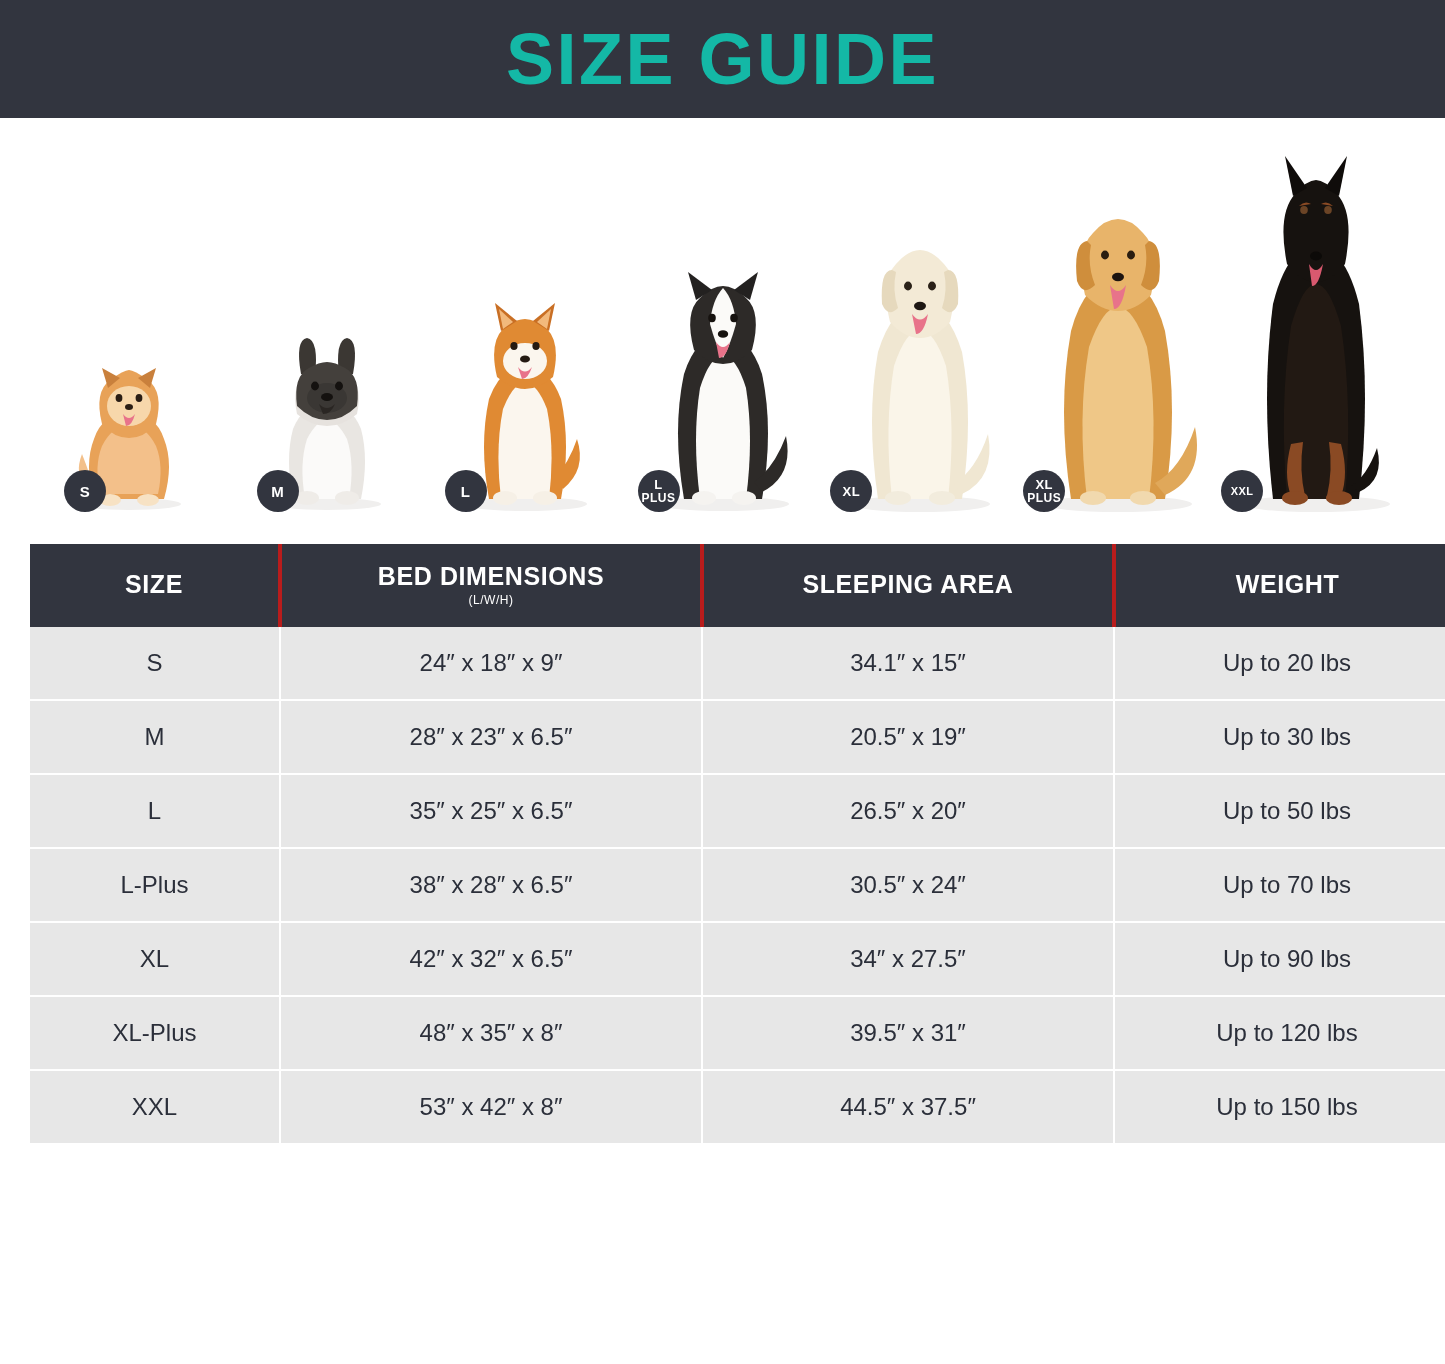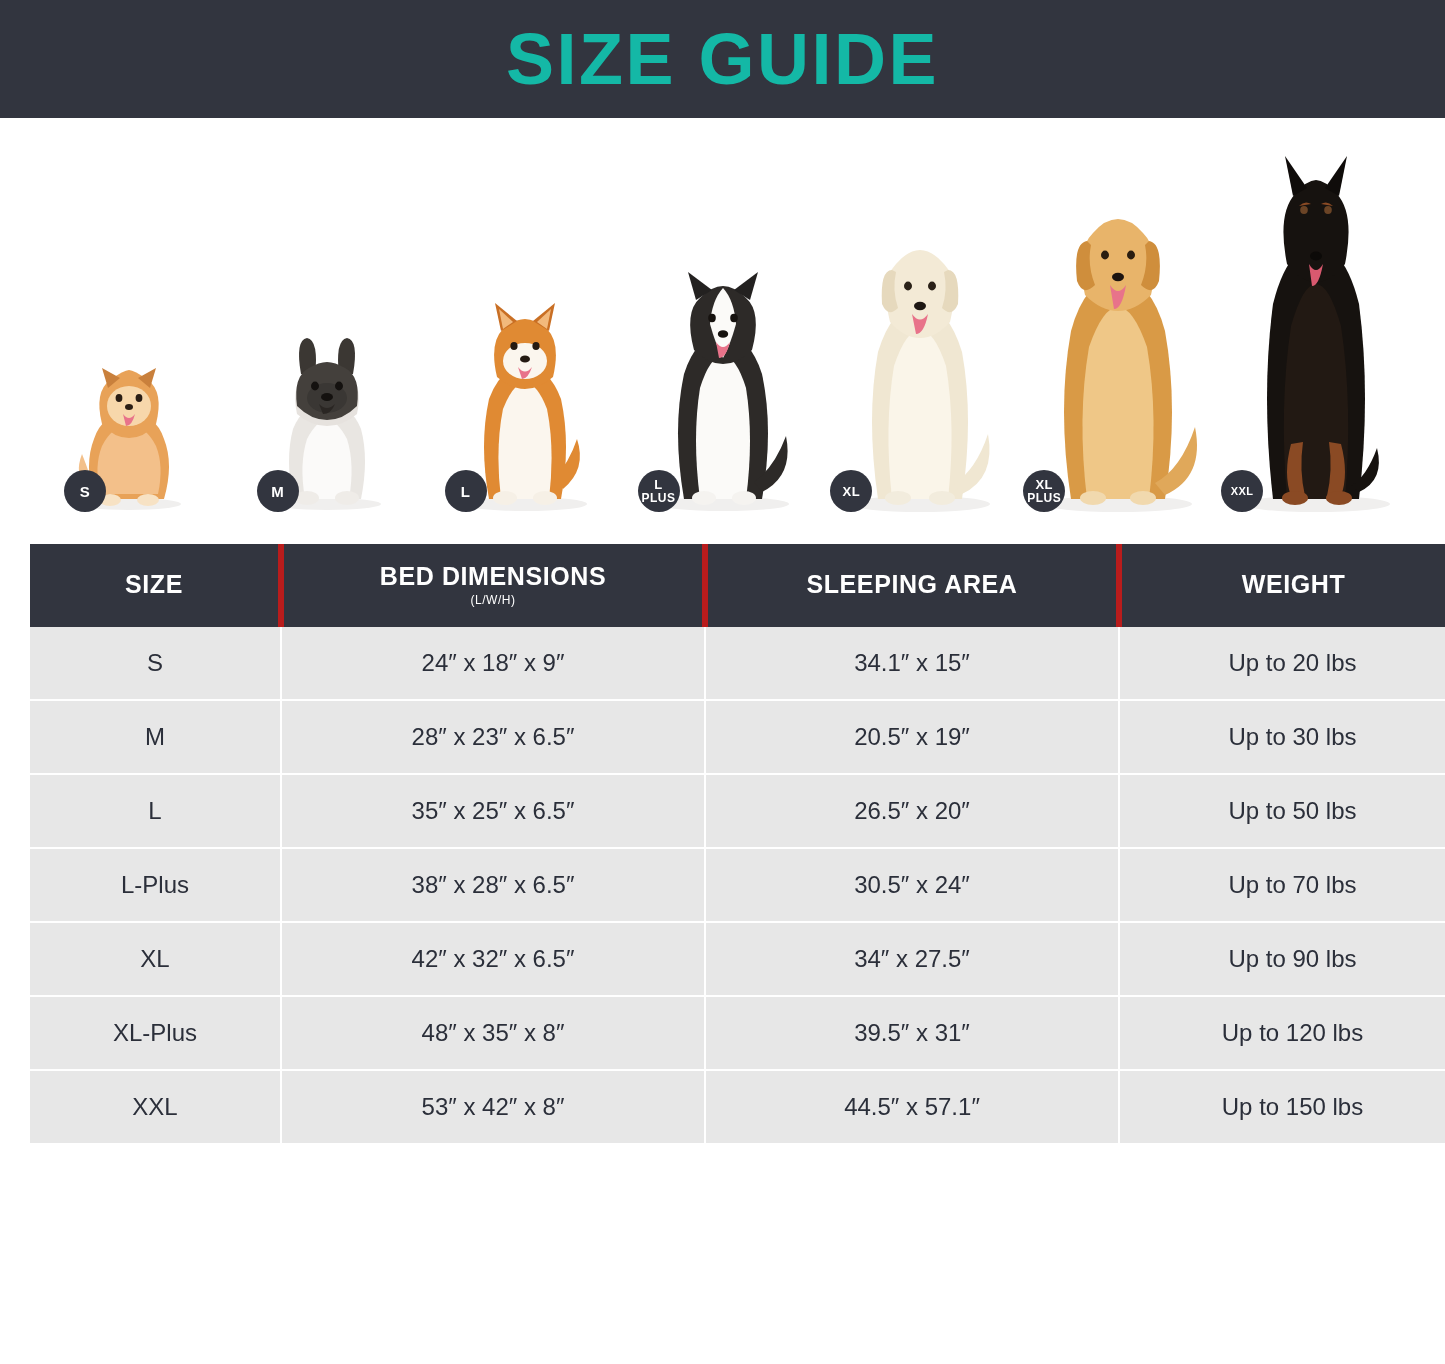--- a/index.html
+++ b/index.html
@@ -111,21 +111,21 @@
     table-layout: fixed;
   }
   table.size-table thead th {
     background: #32353f;
     color: #ffffff;
     font-size: 25px;
     font-weight: bold;
     letter-spacing: 0.6px;
     padding: 18px 4px 20px 4px;
     text-align: center;
-    border-right: 6px solid #b91c1c;
+    border-right: 4px solid #b91c1c;
   }
   table.size-table thead th:last-child { border-right: none; }
   .sub-unit {
     display: block;
     font-size: 12px;
     font-weight: normal;
     letter-spacing: 0.5px;
     margin-top: 2px;
   }
   table.size-table tbody td {
@@ -378,20 +378,20 @@
         </tr>
         <tr>
           <td>XL-Plus</td>
           <td>48″ x 35″ x 8″</td>
           <td>39.5″ x 31″</td>
           <td>Up to 120 lbs</td>
         </tr>
         <tr>
           <td>XXL</td>
           <td>53″ x 42″ x 8″</td>
-          <td>44.5″ x 57.1″</td>
+          <td>44.5″ x 37.5″</td>
           <td>Up to 150 lbs</td>
         </tr>
       </tbody>
     </table>
   </div>
 
 </div>
 
 </body></html>

